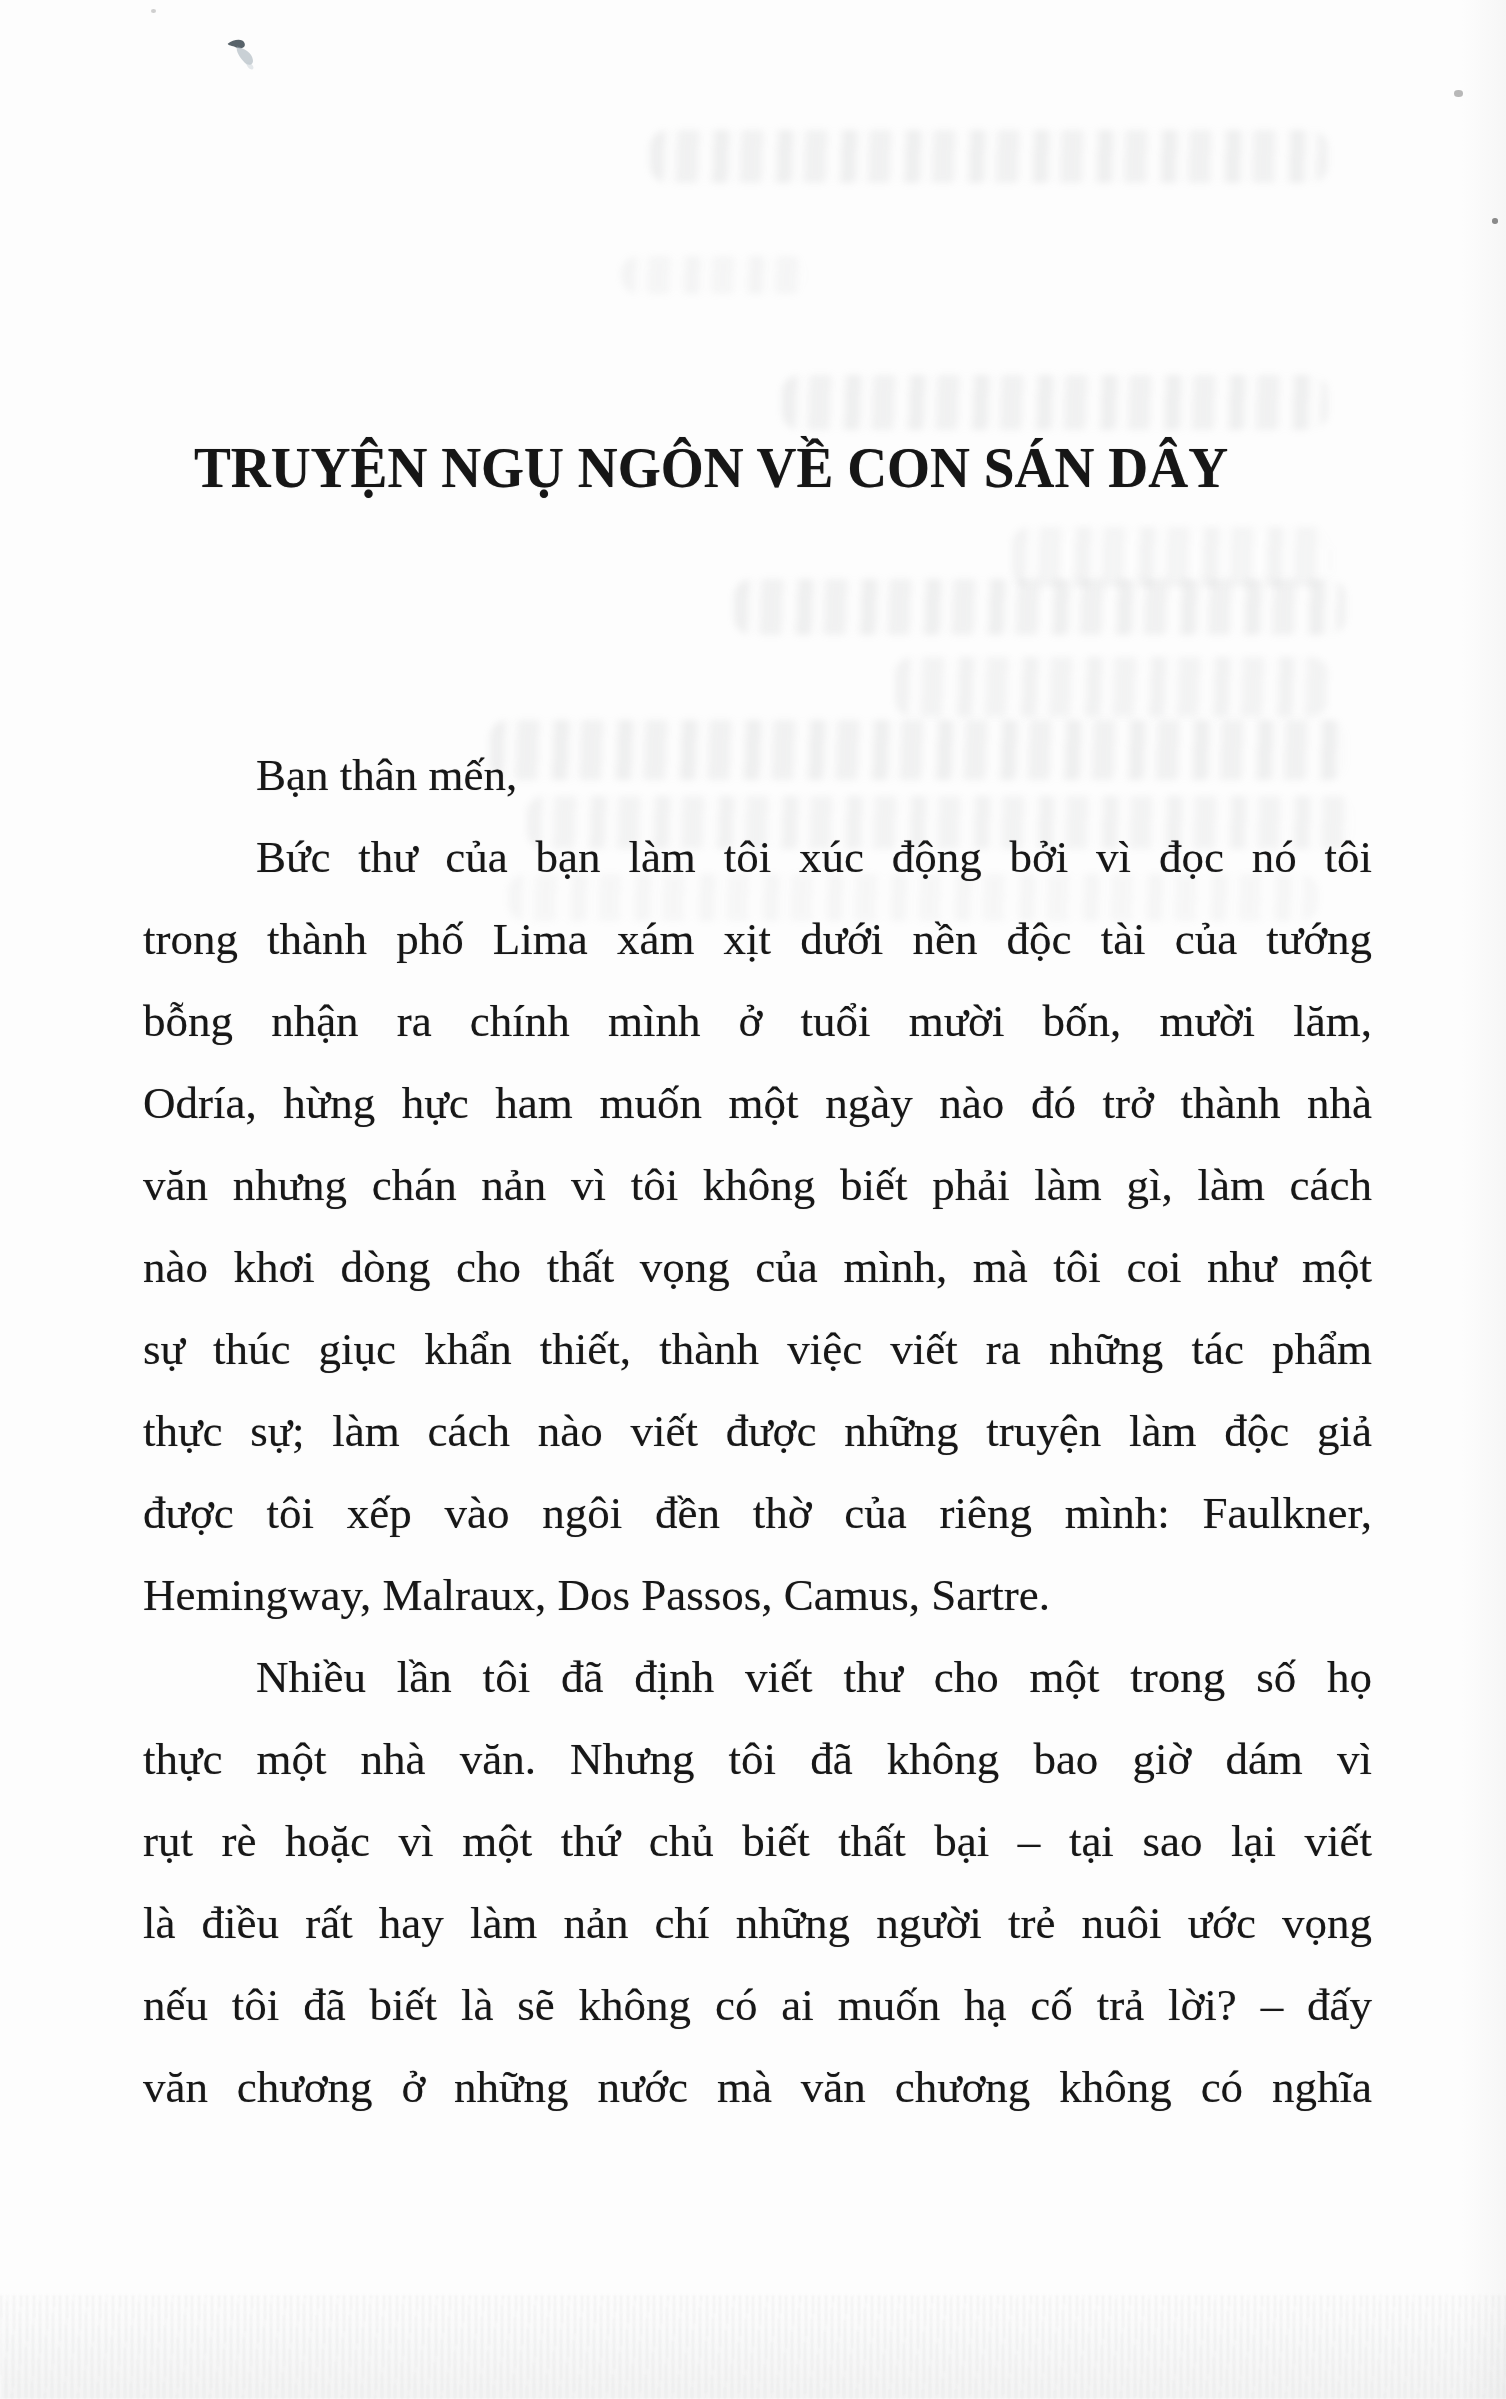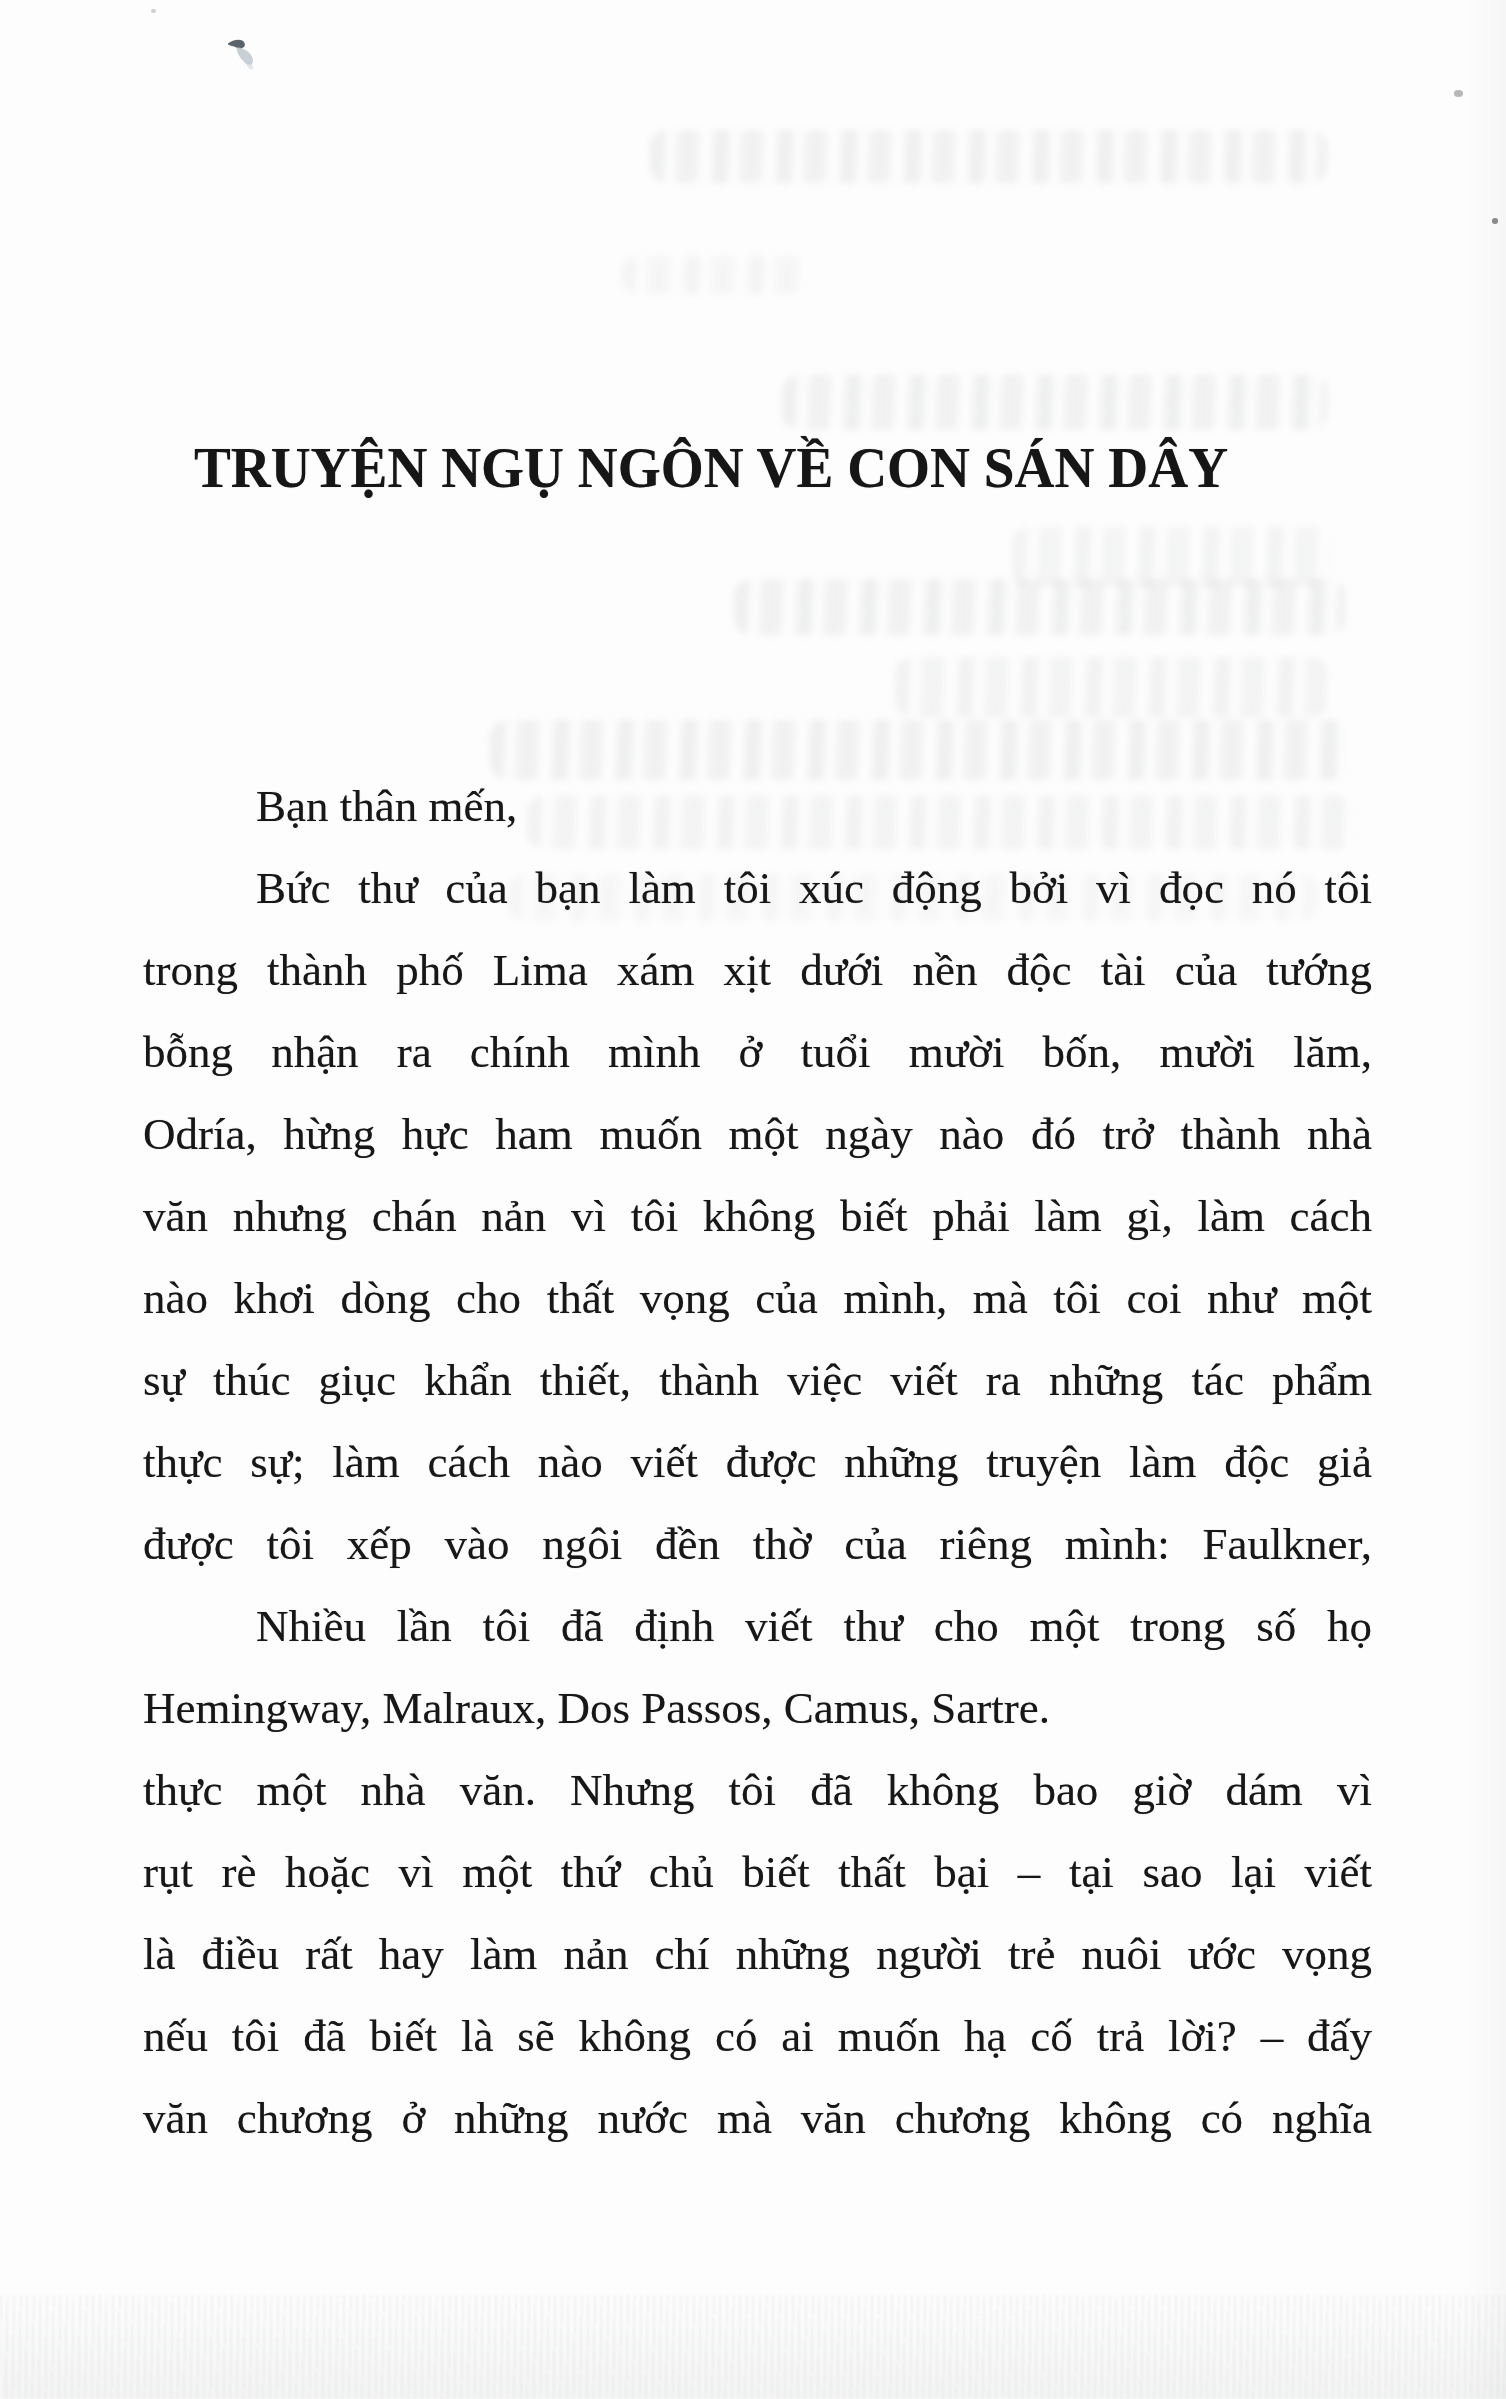--- a/index.html
+++ b/index.html
@@ -27,21 +27,21 @@
     letter-spacing: 0px;
     color: #161616;
     text-shadow: 0 0 0.9px rgba(0,0,0,.45);
     white-space: nowrap;
     transform: scaleX(0.97);
     transform-origin: center;
   }
   
   .body-text {
     position: absolute;
-    top: 765px; left: 143px; width: 1229px;
+    top: 734px; left: 143px; width: 1229px;
     color: #171717;
     font-size: 45px;
     text-shadow: 0 0 0.9px rgba(0,0,0,.40);
   }
   .line {
     height: 82px;
     line-height: 82px;
     white-space: nowrap;
     text-align: left;
   }
@@ -105,22 +105,22 @@
       <div class="line indent">Bạn thân mến,</div>
       <div class="line indent justify">Bức thư của bạn làm tôi xúc động bởi vì đọc nó tôi</div>
       <div class="line justify">trong thành phố Lima xám xịt dưới nền độc tài của tướng</div>
       <div class="line justify">bỗng nhận ra chính mình ở tuổi mười bốn, mười lăm,</div>
       <div class="line justify">Odría, hừng hực ham muốn một ngày nào đó trở thành nhà</div>
       <div class="line justify">văn nhưng chán nản vì tôi không biết phải làm gì, làm cách</div>
       <div class="line justify">nào khơi dòng cho thất vọng của mình, mà tôi coi như một</div>
       <div class="line justify">sự thúc giục khẩn thiết, thành việc viết ra những tác phẩm</div>
       <div class="line justify">thực sự; làm cách nào viết được những truyện làm độc giả</div>
       <div class="line justify">được tôi xếp vào ngôi đền thờ của riêng mình: Faulkner,</div>
+      <div class="line">Hemingway, Malraux, Dos Passos, Camus, Sartre.</div>
       <div class="line indent justify">Nhiều lần tôi đã định viết thư cho một trong số họ</div>
-      <div class="line">Hemingway, Malraux, Dos Passos, Camus, Sartre.</div>
       <div class="line justify">thực một nhà văn. Nhưng tôi đã không bao giờ dám vì</div>
       <div class="line justify">rụt rè hoặc vì một thứ chủ biết thất bại – tại sao lại viết</div>
       <div class="line justify">là điều rất hay làm nản chí những người trẻ nuôi ước vọng</div>
       <div class="line justify">nếu tôi đã biết là sẽ không có ai muốn hạ cố trả lời? – đấy</div>
       <div class="line justify">văn chương ở những nước mà văn chương không có nghĩa</div>
     </div>
 
   <div class="speck" style="left:1454px; top:90px; width:8.5px; height:6.6px; background:#b8b8b8;"></div>
   <div class="speck" style="left:1492px; top:218px; width:5.6px; height:5.6px; background:#8a8a8a;"></div>
   <div class="speck" style="left:151px; top:9.4px; width:4.7px; height:3.8px; background:#cfcfcf;"></div>

